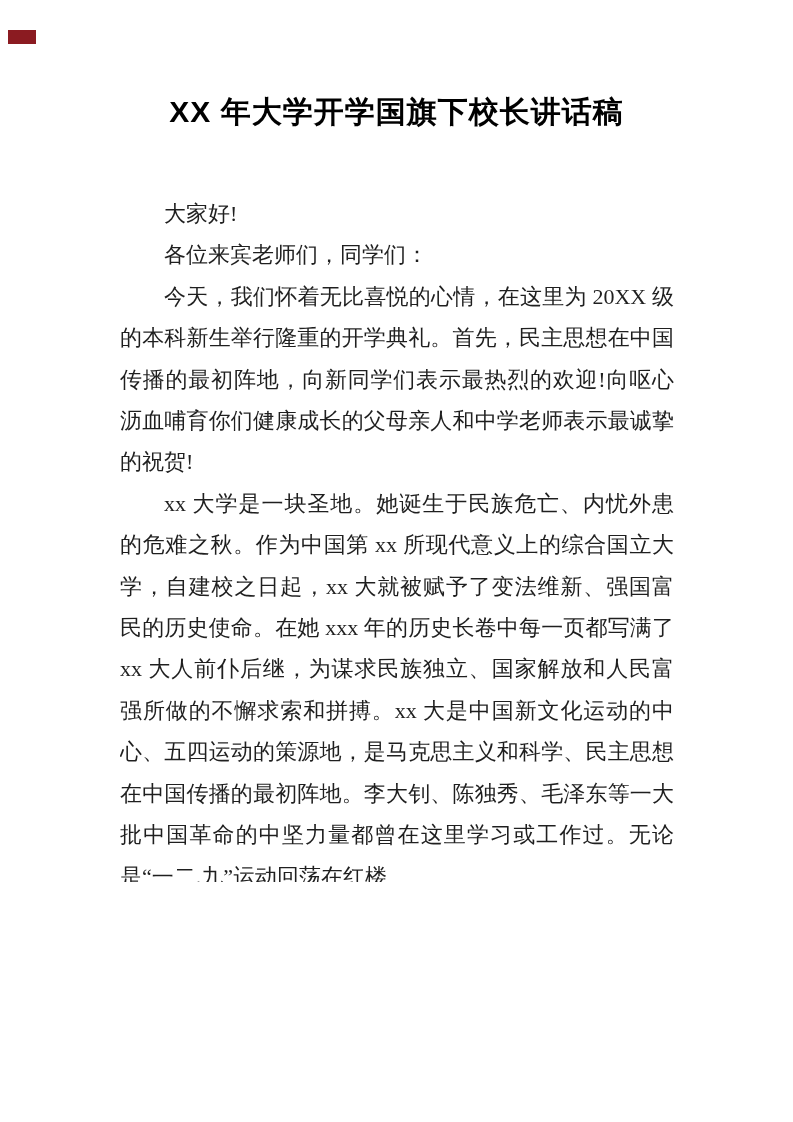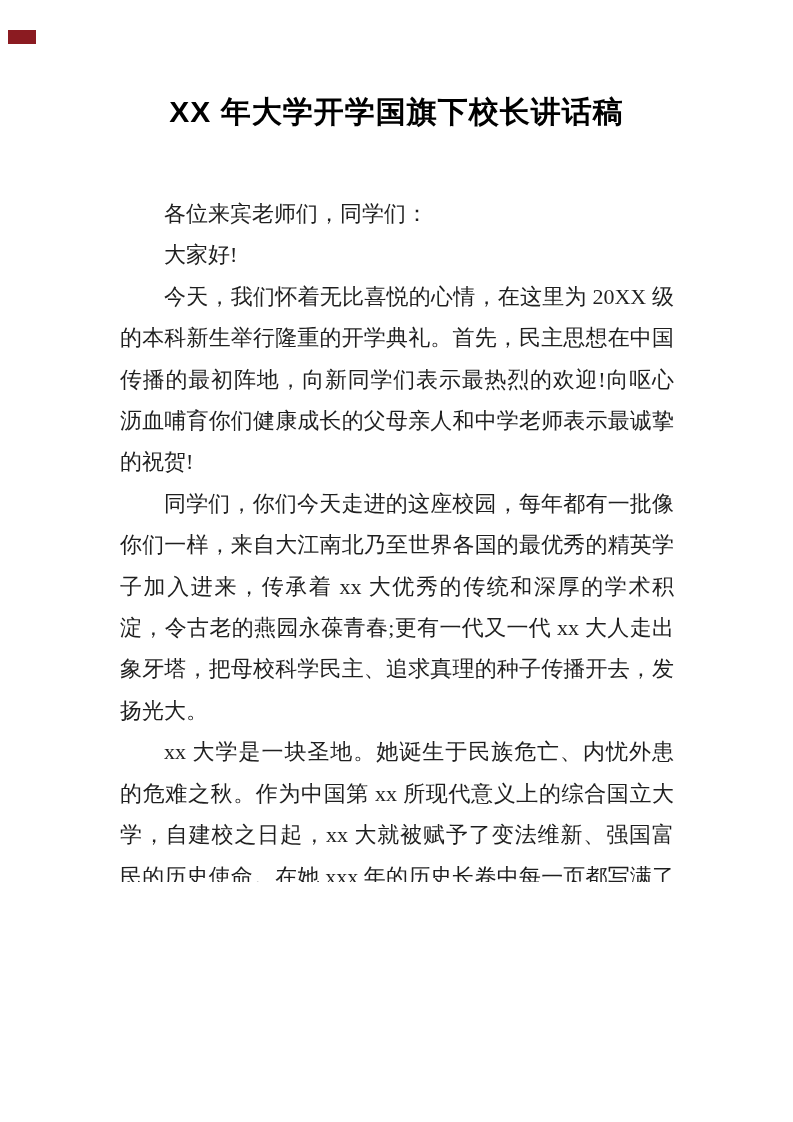--- a/index.html
+++ b/index.html
@@ -55,19 +55,18 @@
     text-indent: 2em;
   }
 </style>
 </head>
 <body>
 
 <div class="page">
   <div class="corner-mark" style="background: rgb(139, 27, 33);"></div>
   <h1 class="doc-title">XX 年大学开学国旗下校长讲话稿</h1>
   <div class="doc-body">
+      <p class="para">大家好!</p>
       <p class="para">各位来宾老师们，同学们：</p>
-      <p class="para">大家好!</p>
       <p class="para">今天，我们怀着无比喜悦的心情，在这里为 20XX 级的本科新生举行隆重的开学典礼。首先，民主思想在中国传播的最初阵地，向新同学们表示最热烈的欢迎!向呕心沥血哺育你们健康成长的父母亲人和中学老师表示最诚挚的祝贺!</p>
-      <p class="para">同学们，你们今天走进的这座校园，每年都有一批像你们一样，来自大江南北乃至世界各国的最优秀的精英学子加入进来，传承着 xx 大优秀的传统和深厚的学术积淀，令古老的燕园永葆青春;更有一代又一代 xx 大人走出象牙塔，把母校科学民主、追求真理的种子传播开去，发扬光大。</p>
       <p class="para">xx 大学是一块圣地。她诞生于民族危亡、内忧外患的危难之秋。作为中国第 xx 所现代意义上的综合国立大学，自建校之日起，xx 大就被赋予了变法维新、强国富民的历史使命。在她 xxx 年的历史长卷中每一页都写满了 xx 大人前仆后继，为谋求民族独立、国家解放和人民富强所做的不懈求索和拼搏。xx 大是中国新文化运动的中心、五四运动的策源地，是马克思主义和科学、民主思想在中国传播的最初阵地。李大钊、陈独秀、毛泽东等一大批中国革命的中坚力量都曾在这里学习或工作过。无论是“一二.九”运动回荡在红楼</p>
     </div>
 </div>
 
 </body></html>

